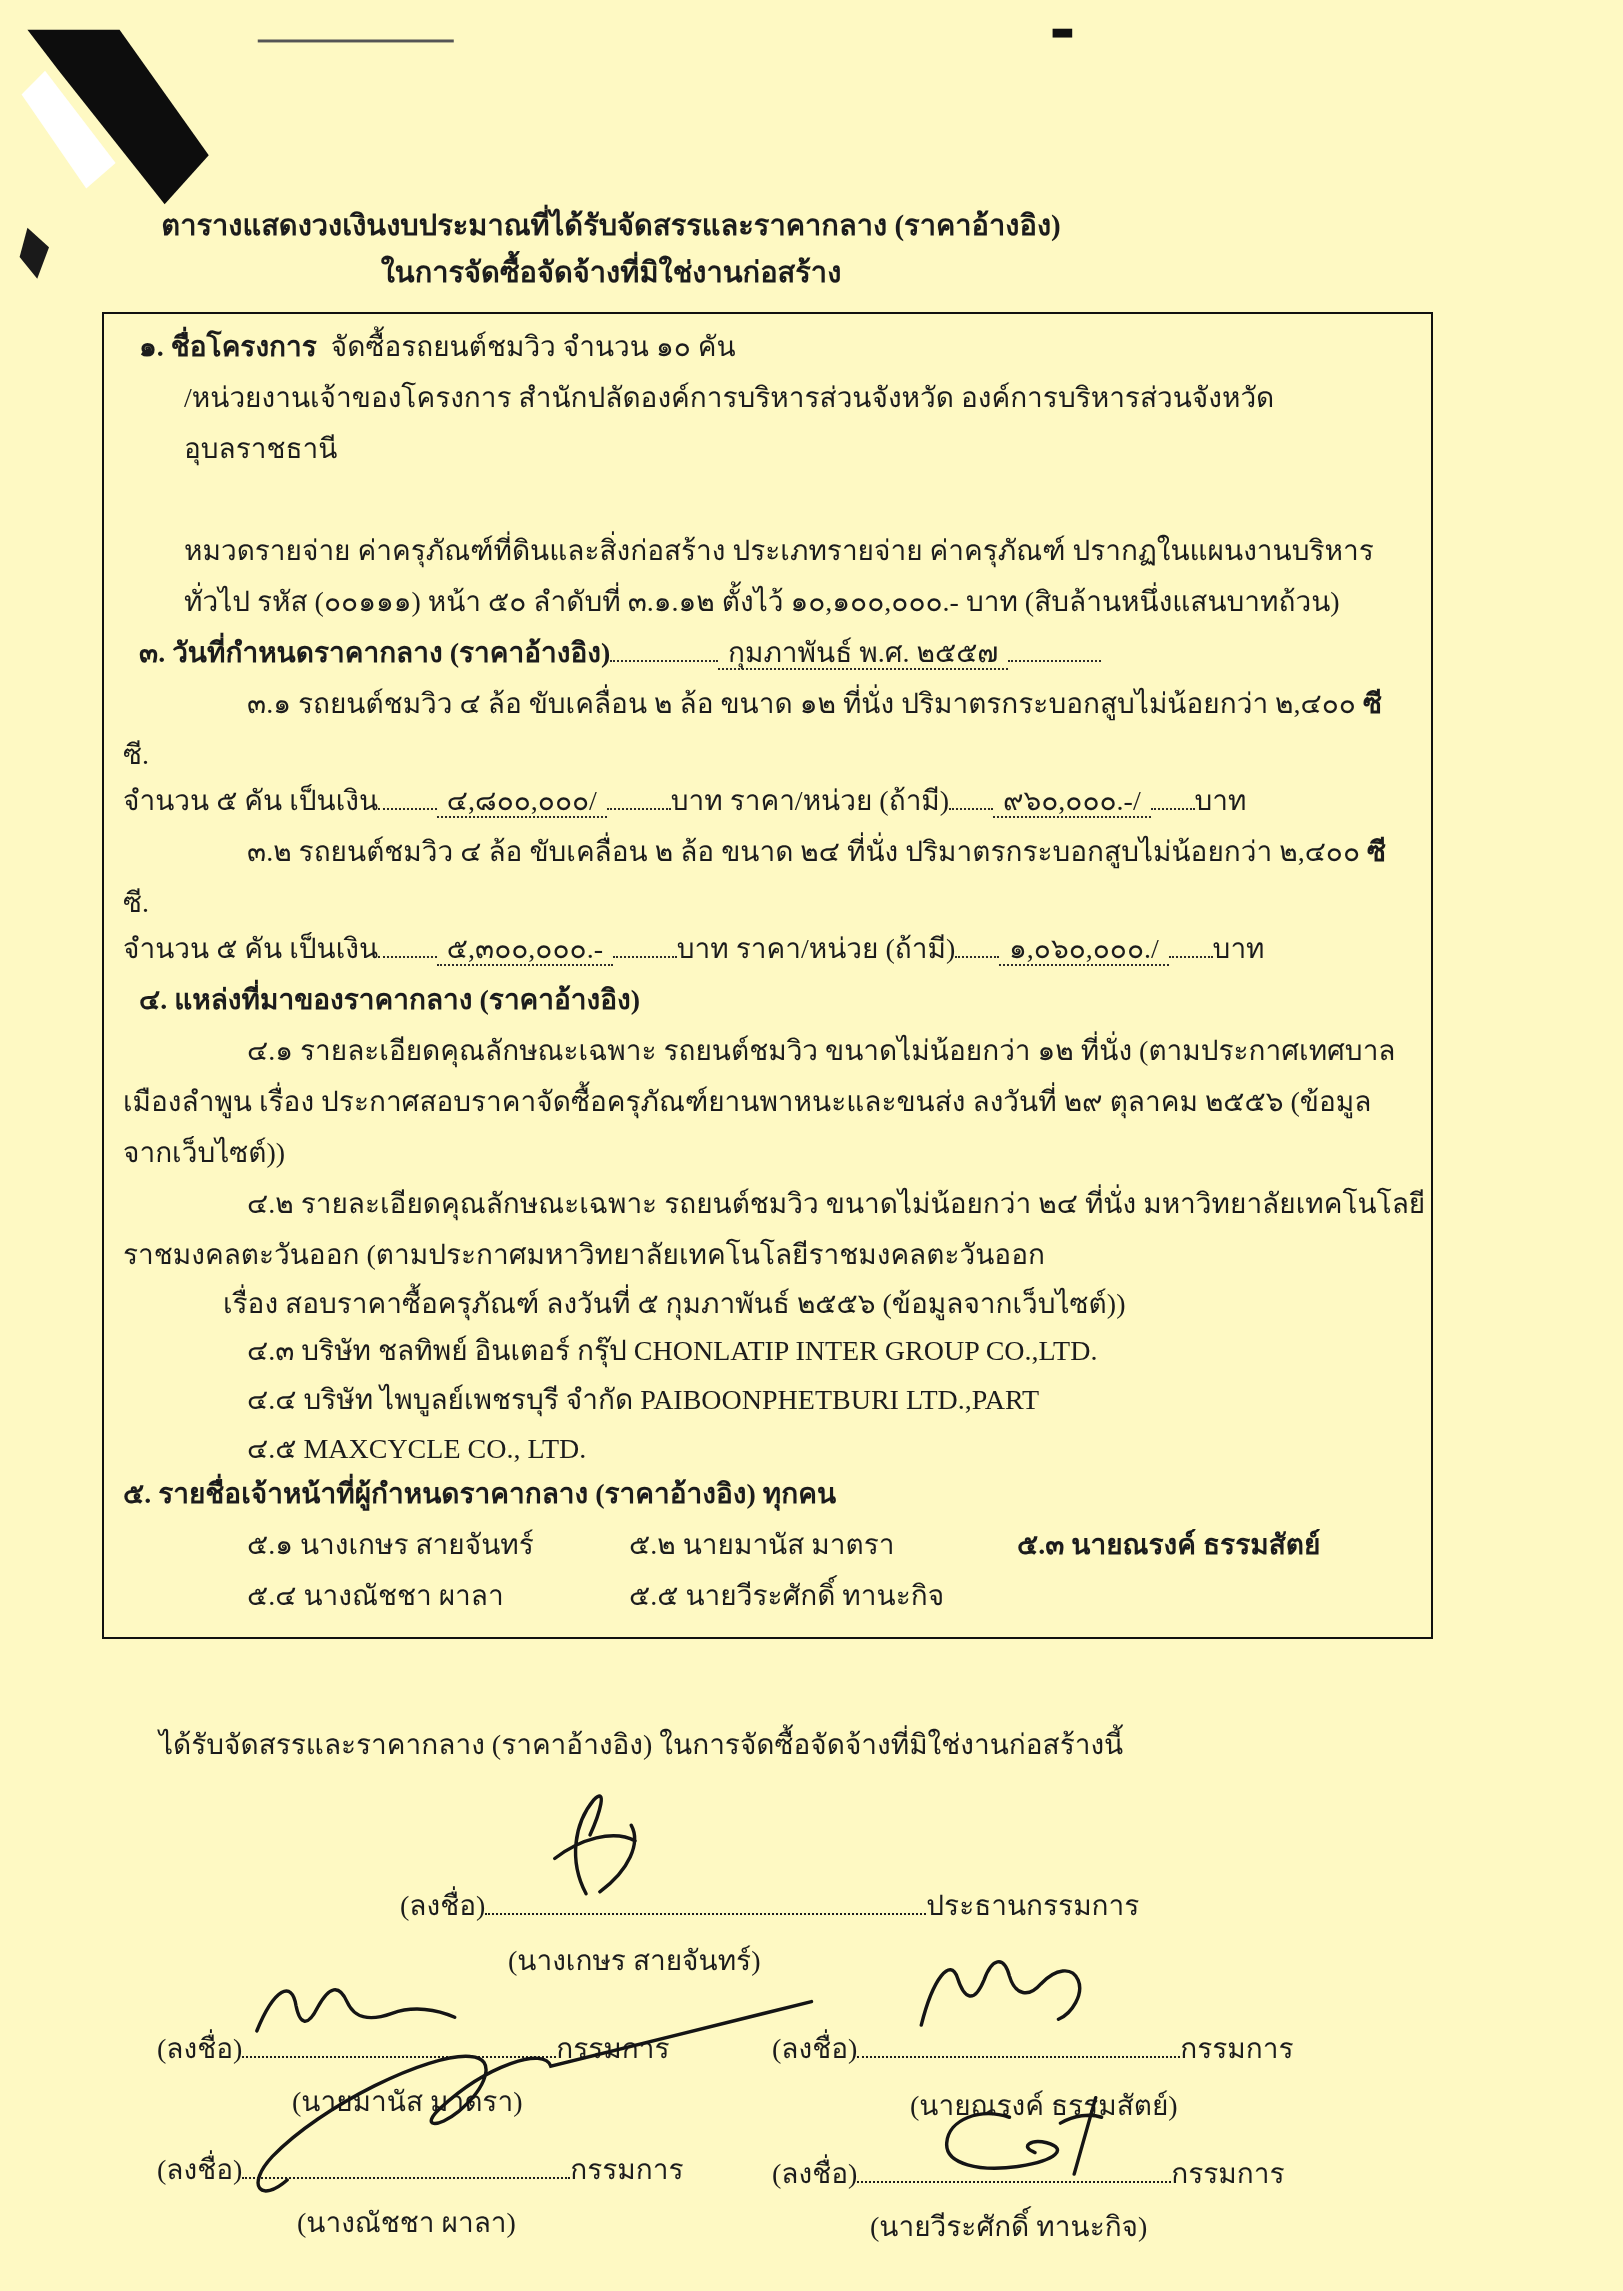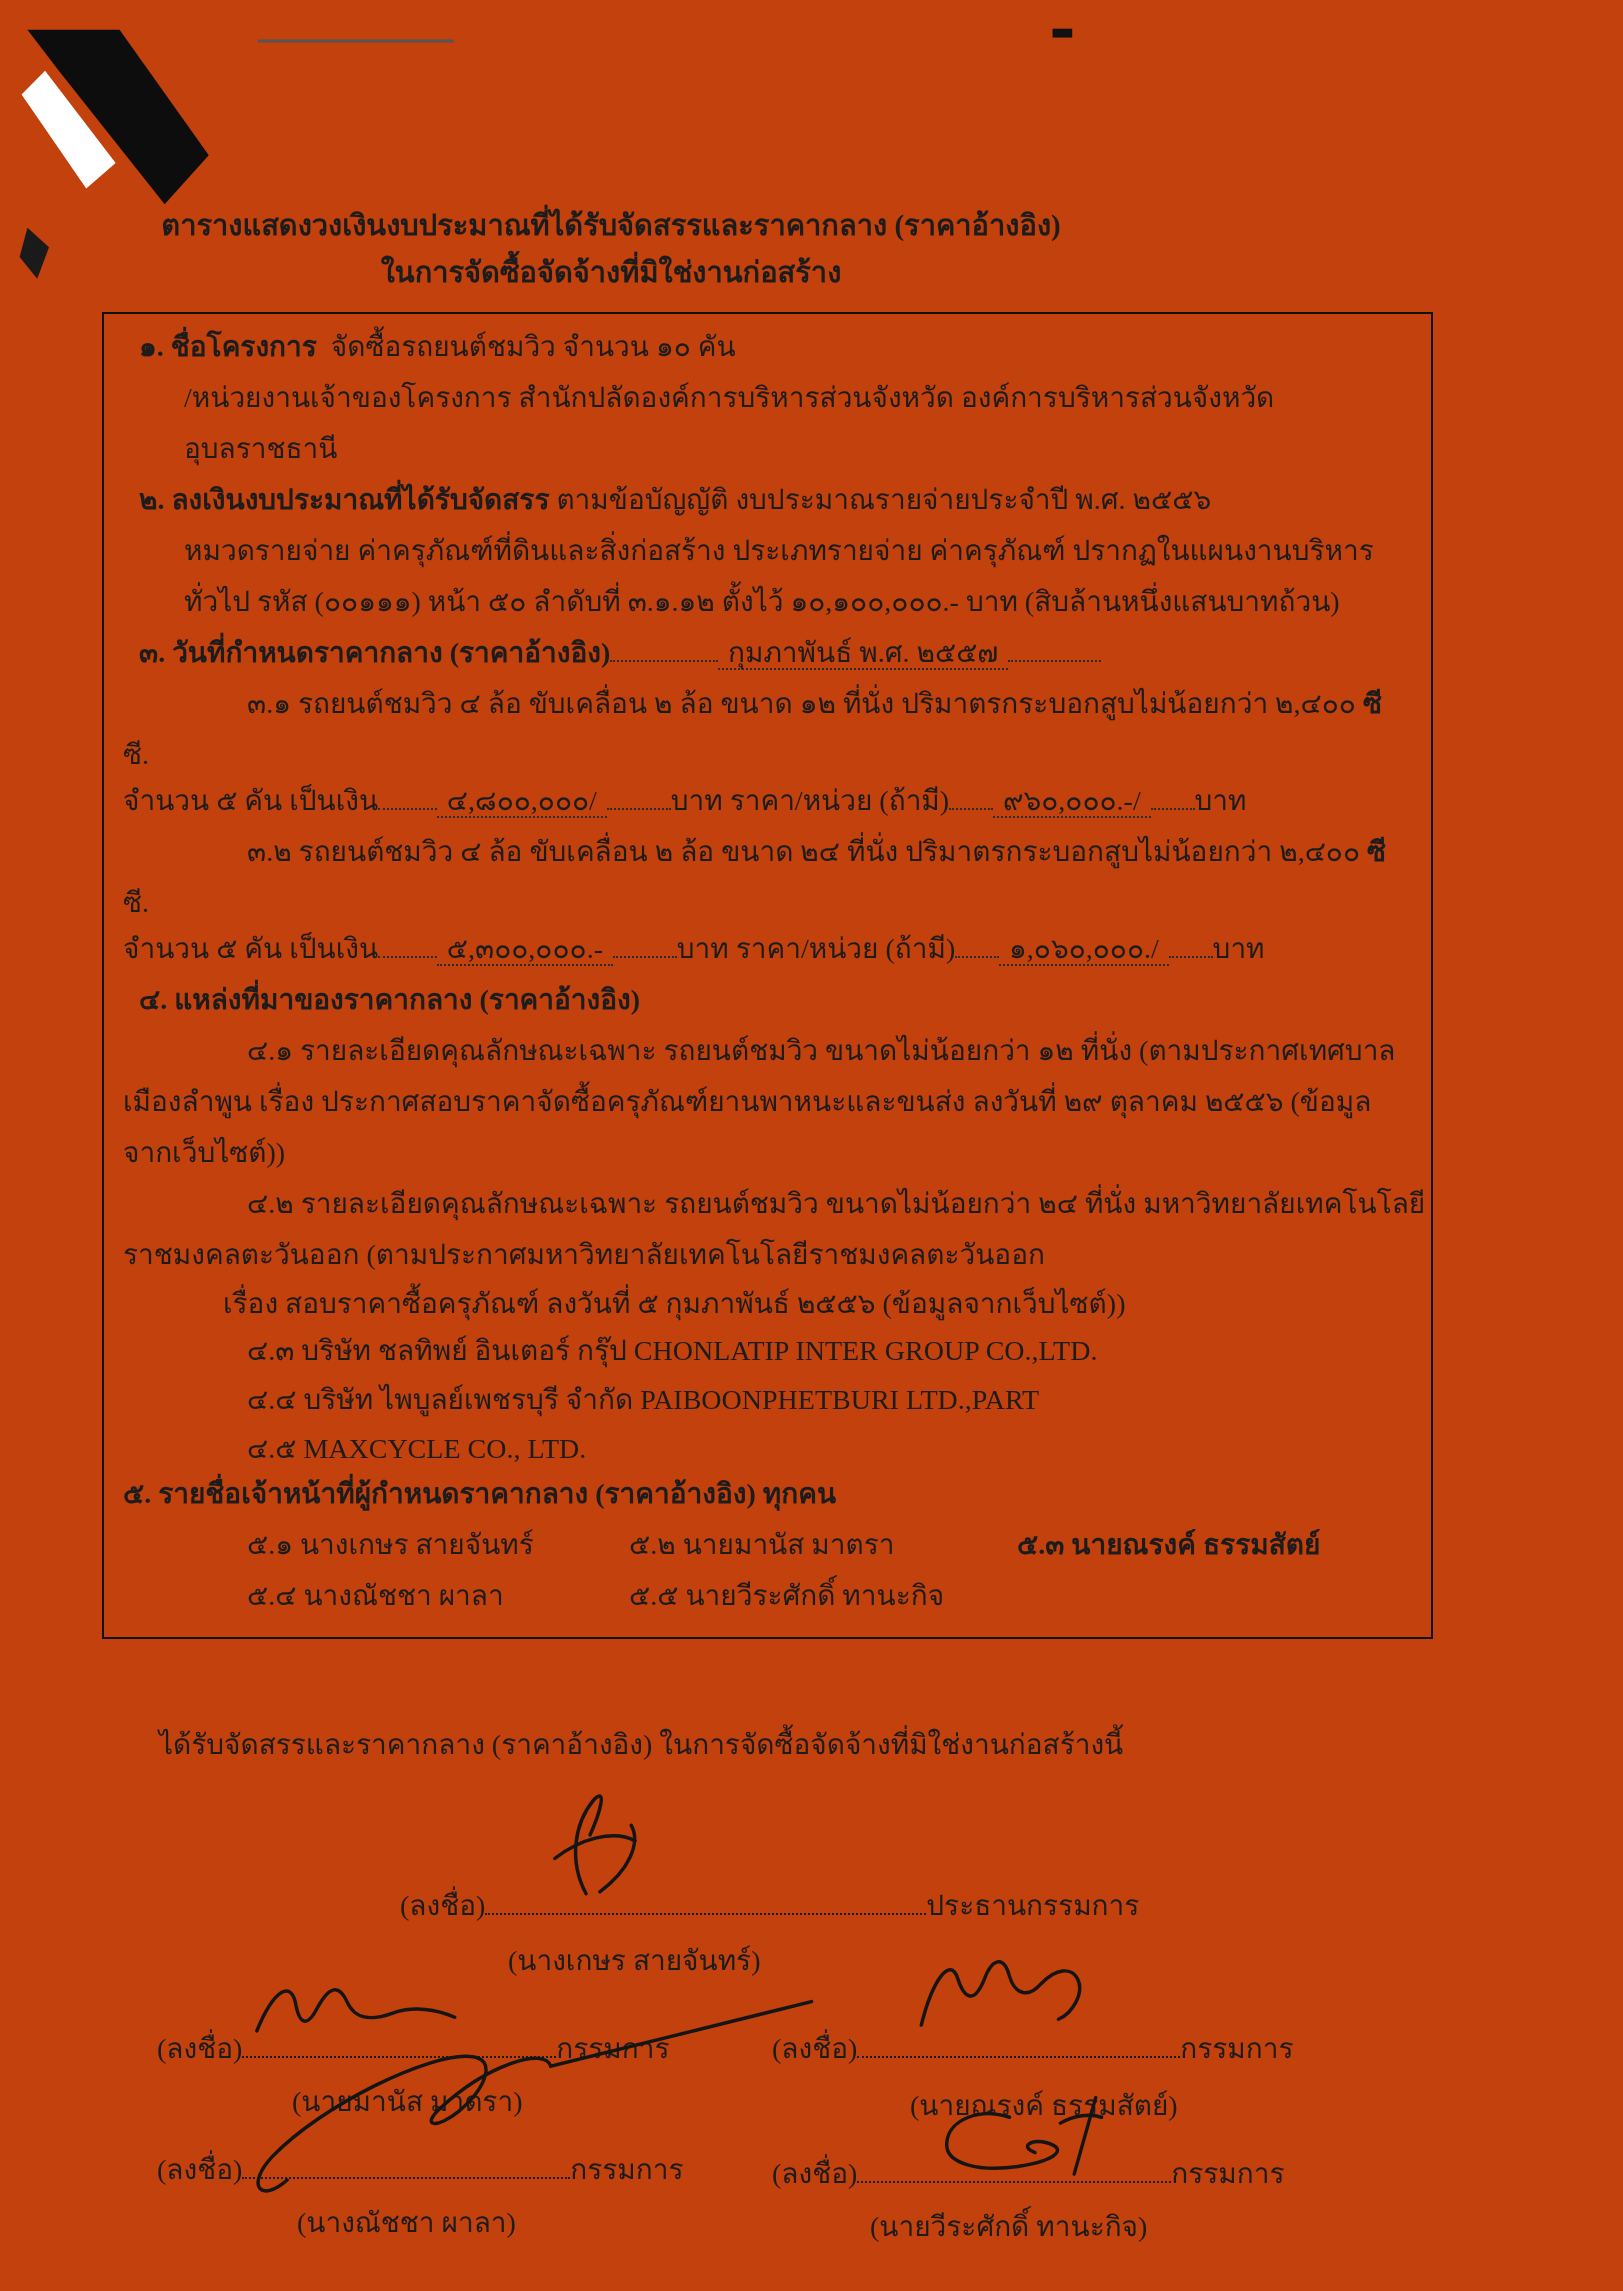--- a/index.html
+++ b/index.html
@@ -1,16 +1,16 @@
 <!DOCTYPE html>
 <html><head>
 <meta charset="utf-8">
 <style>
   html,body{margin:0;padding:0;background:#e8e8e8;}
-  .page{position:relative;width:1623px;height:2292px;background:#c2410c;margin:0 auto;overflow:hidden;
+  .page{position:relative;width:1623px;height:2292px;background:#fef9c3;margin:0 auto;overflow:hidden;
         font-family:"Liberation Serif","DejaVu Serif",serif;color:#1c1c1c;}
   .ln{position:absolute;white-space:nowrap;font-size:28px;line-height:43px;}
   .b{font-weight:700;}
   .title-wrap{position:absolute;top:202px;left:116px;width:990px;text-align:center;font-weight:700;font-size:29px;line-height:47px;}
   .doc-box{position:absolute;top:312px;left:102px;width:1327px;height:1323px;border:2.9px solid #111;}
   .fill{border-bottom:2px dotted #2b2b2b;padding:0 9.8px;text-align:center;}
   .dots{display:inline-block;border-bottom:2px dotted #2b2b2b;height:20.6px;}
   .lead{display:inline-block;border-bottom:2.9px dotted #1c1c1c;height:20.6px;}
   .sig-svg{position:absolute;top:0;left:0;pointer-events:none;}
 </style>
@@ -31,21 +31,20 @@
     <div>ตารางแสดงวงเงินงบประมาณที่ได้รับจัดสรรและราคากลาง (ราคาอ้างอิง)</div>
     <div>ในการจัดซื้อจัดจ้างที่มิใช่งานก่อสร้าง</div>
   </div>
 
   <div class="doc-box"></div>
 
   <div class="ln" style="top:325px;left:139px"><span class="b">๑. ชื่อโครงการ</span>&nbsp; <span>จัดซื้อรถยนต์ชมวิว  จำนวน ๑๐ คัน</span></div>
   <div class="ln" style="top:376px;left:184px">/หน่วยงานเจ้าของโครงการ สำนักปลัดองค์การบริหารส่วนจังหวัด องค์การบริหารส่วนจังหวัด</div>
   <div class="ln" style="top:427px;left:184px">อุบลราชธานี</div>
 
-  <div class="ln" style="top:478px;left:139px"><span class="b">๒. ลงเงินงบประมาณที่ได้รับจัดสรร</span> <span>ตามข้อบัญญัติ งบประมาณรายจ่ายประจำปี พ.ศ. ๒๕๕๖</span></div>
   <div class="ln" style="top:529px;left:184px">หมวดรายจ่าย ค่าครุภัณฑ์ที่ดินและสิ่งก่อสร้าง ประเภทรายจ่าย ค่าครุภัณฑ์ ปรากฏในแผนงานบริหาร</div>
   <div class="ln" style="top:580px;left:184px">ทั่วไป รหัส (๐๐๑๑๑) หน้า ๕๐ ลำดับที่ ๓.๑.๑๒ ตั้งไว้ ๑๐,๑๐๐,๐๐๐.- บาท (สิบล้านหนึ่งแสนบาทถ้วน)</div>
 
   <div class="ln" style="top:631px;left:139px"><span class="b">๓. วันที่กำหนดราคากลาง (ราคาอ้างอิง)</span><span class="dots" style="width:108px"></span><span class="fill">กุมภาพันธ์  พ.ศ. ๒๕๕๗</span><span class="dots" style="width:93px"></span></div>
 
   <div class="ln" style="top:682px;left:247px"><span>๓.๑ รถยนต์ชมวิว ๔ ล้อ ขับเคลื่อน ๒ ล้อ ขนาด ๑๒ ที่นั่ง ปริมาตรกระบอกสูบไม่น้อยกว่า ๒,๔๐๐</span> <span class="b">ซี</span></div>
   <div class="ln" style="top:733px;left:123px">ซี.</div>
   <div class="ln" style="top:779px;left:123px"><span>จำนวน ๕ คัน  เป็นเงิน</span><span class="dots" style="width:59px"></span><span class="fill">๔,๘๐๐,๐๐๐/</span><span class="dots" style="width:64px"></span><span>บาท ราคา/หน่วย (ถ้ามี)</span><span class="dots" style="width:44px"></span><span class="fill">๙๖๐,๐๐๐.-/</span><span class="dots" style="width:44px"></span><span>บาท</span></div>
 
   <div class="ln" style="top:830px;left:247px"><span>๓.๒ รถยนต์ชมวิว ๔ ล้อ ขับเคลื่อน ๒ ล้อ ขนาด ๒๔ ที่นั่ง ปริมาตรกระบอกสูบไม่น้อยกว่า ๒,๔๐๐</span> <span class="b">ซี</span></div>

